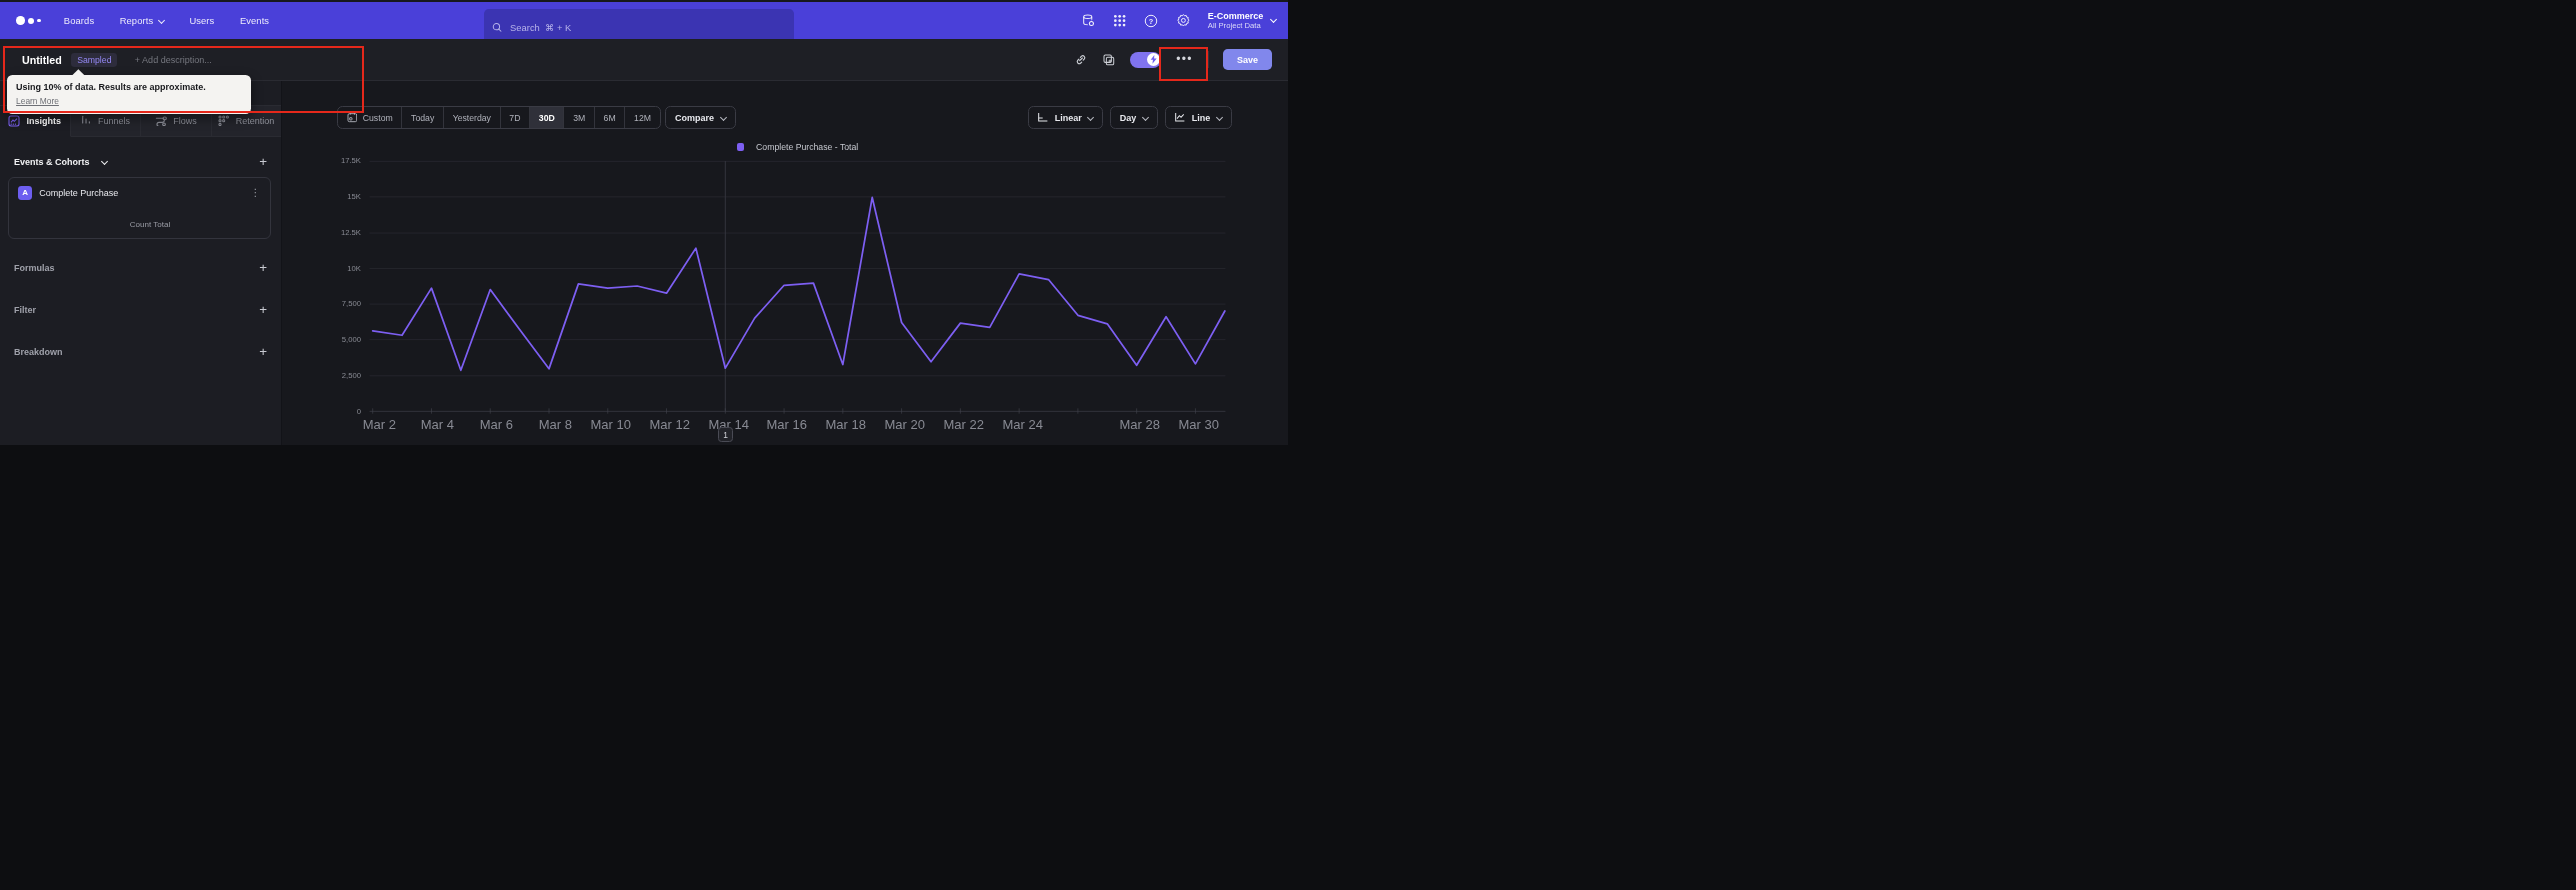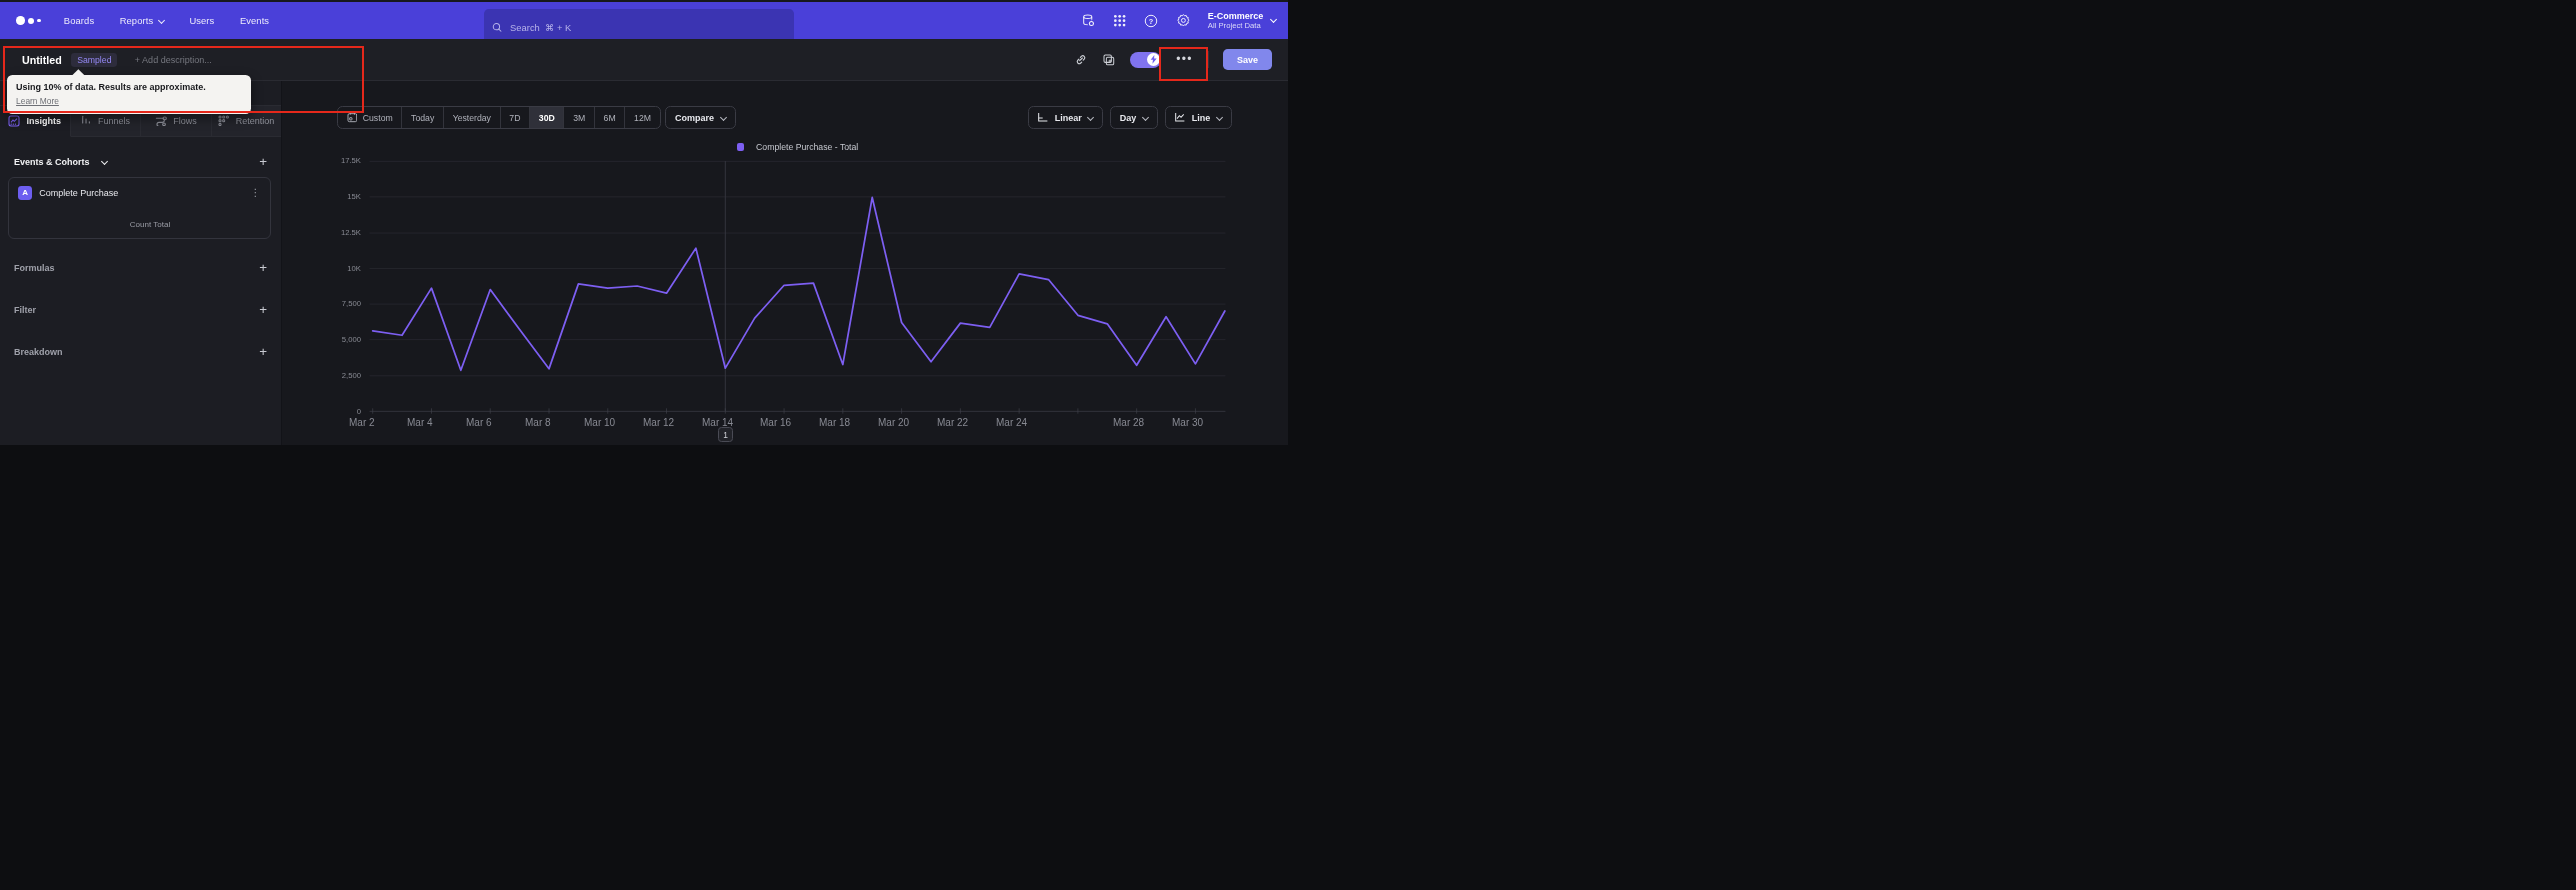--- a/index.html
+++ b/index.html
@@ -90,21 +90,21 @@
   .btn{display:flex;align-items:center;gap:6px;border:0.7px solid #3a3b44;border-radius:5.4px;background:transparent;
     color:#e8e9ee;font-size:9px;font-weight:600;padding:0 8.7px;cursor:pointer;height:23px;}
   .controls-right{position:absolute;right:56px;top:106px;display:flex;gap:6.7px;height:23px;}
   .btn .chev{color:#b9bbc3;}
 
   
   .legend{position:absolute;left:369px;top:142px;width:857px;display:flex;justify-content:center;align-items:center;gap:12px;}
   .legend .swatch{width:7.4px;height:7.4px;border-radius:2px;}
   .legend .llabel{color:#c6c8cf;font-size:8.7px;}
   .ylabel{position:absolute;width:54px;text-align:right;color:#888a93;font-size:7.7px;}
-  .xlabel{position:absolute;width:47px;text-align:left;color:#888a93;font-size:10px;}
+  .xlabel{position:absolute;width:47px;text-align:right;color:#888a93;font-size:13px;}
   .pagebox{position:absolute;width:15.4px;height:15.4px;border:0.7px solid #4a4b55;border-radius:3.4px;background:#222329;
     color:#d0d2d8;font-size:8.4px;display:flex;align-items:center;justify-content:center;cursor:pointer;}
   svg{display:block;}
 </style>
 </head>
 <body>
 
 <div class="stage">
 
   <div class="topnav">

